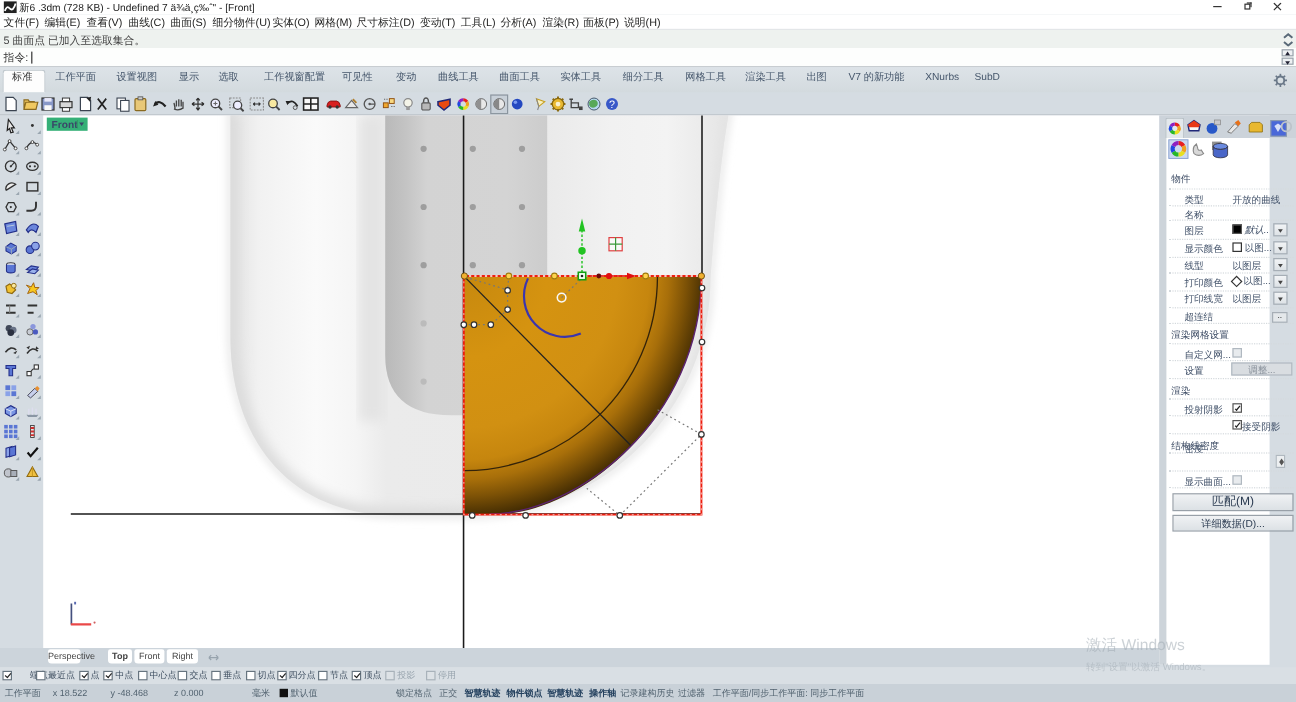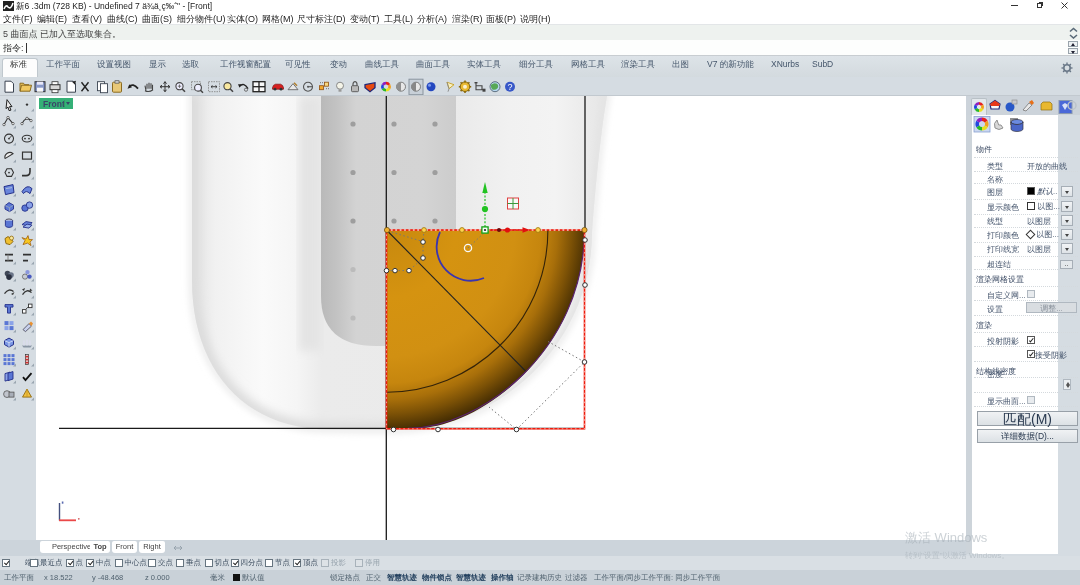--- a/index.html
+++ b/index.html
@@ -601,21 +601,21 @@
     <text x="43" y="106.5" font-size="8.5" fill="#3a4668" font-weight="bold">Front</text>
     <path d="M66 102 L70 102 L68 105 Z" fill="#3a4668"></path>
     <line x1="64.5" y1="100" x2="64.5" y2="107" stroke="#2f9a62" stroke-width="0.8"></line>
 
     <line x1="59.5" y1="503" x2="59.5" y2="520.5" stroke="#44507e" stroke-width="1.4"></line>
     <line x1="59" y1="520.3" x2="76" y2="520.3" stroke="#ea4848" stroke-width="1.8"></line>
     <rect x="61.8" y="501.5" width="1.6" height="2.2" fill="#5a6ab0"></rect>
     <circle cx="78.8" cy="518.8" r="0.9" fill="#d06060"></circle>
   </svg></div>
   <div class="abs" id="vptabs">
-    <div class="vptab" style="left:40px;width:63px;">Perspective</div>
+    <div class="vptab" style="left:40px;width:27px;">Perspective</div>
     <div class="vptab" style="left:90px;width:20px;font-weight:bold;">Top</div>
     <div class="vptab" style="left:112px;width:25px;">Front</div>
     <div class="vptab" style="left:139px;width:26px;">Right</div>
     <svg style="position:absolute;left:172px;top:4px;" width="12" height="8">
         <path d="M2 4 L10 4 M2 4 L4 2 M2 4 L4 6 M10 4 L8 2 M10 4 L8 6" stroke="#97a3ad" stroke-width="1"></path>
       </svg>
   </div>
   <div class="abs" style="left:0;top:95px;width:1080px;height:1px;background:#c2c9cf;"></div>
   <div class="abs" id="rpanel">
     <div id="rptabs">
@@ -733,21 +733,21 @@
         <div style="position: absolute; left: 21px; top: 232px; text-align: center;">密度</div>
         <div style="position: absolute; left: 97px; top: 242px;">
           <div style="width:8px;height:11px;background:#eceff1;border:1px solid #b0b8c0;position:relative;">
             <span style="position:absolute;left:1.5px;top:1.5px;border-left:2.5px solid transparent;border-right:2.5px solid transparent;border-bottom:3px solid #555;"></span>
             <span style="position:absolute;left:1.5px;bottom:1.5px;border-left:2.5px solid transparent;border-right:2.5px solid transparent;border-top:3px solid #555;"></span>
           </div>
         </div>
         <div style="position: absolute; left: 21px; top: 258.5px;">显示曲面...</div>
         <div style="position: absolute; left: 61px; top: 259px;"><span style="display:inline-block;width:8px;height:8px;background:#e8ebee;border:1px solid #b0b8c0;"></span></div>
         <div style="position: absolute; left: 11px; top: 273.5px;">
-          <div style="width:101px;height:15px;background:linear-gradient(#f0f2f4,#dce1e5);border:1px solid #98a0a8;font-size:14px;text-align:center;line-height:14px;color:#2a3a50;">匹配(M)</div>
+          <div style="width:101px;height:15px;background:linear-gradient(#f0f2f4,#dce1e5);border:1px solid #98a0a8;font-size:10px;text-align:center;line-height:14px;color:#2a3a50;">匹配(M)</div>
         </div>
         <div style="position: absolute; left: 11px; top: 292px;">
           <div style="width:101px;height:14px;background:linear-gradient(#f0f2f4,#dce1e5);border:1px solid #98a0a8;font-size:8.5px;text-align:center;line-height:13px;color:#2a3a50;">详细数据(D)...</div>
         </div>
       </div>
   </div>
   <div class="abs" id="osnap">
       <span class="cb" style="left: 2px;">
         <span class="chk"></span>
       </span>

